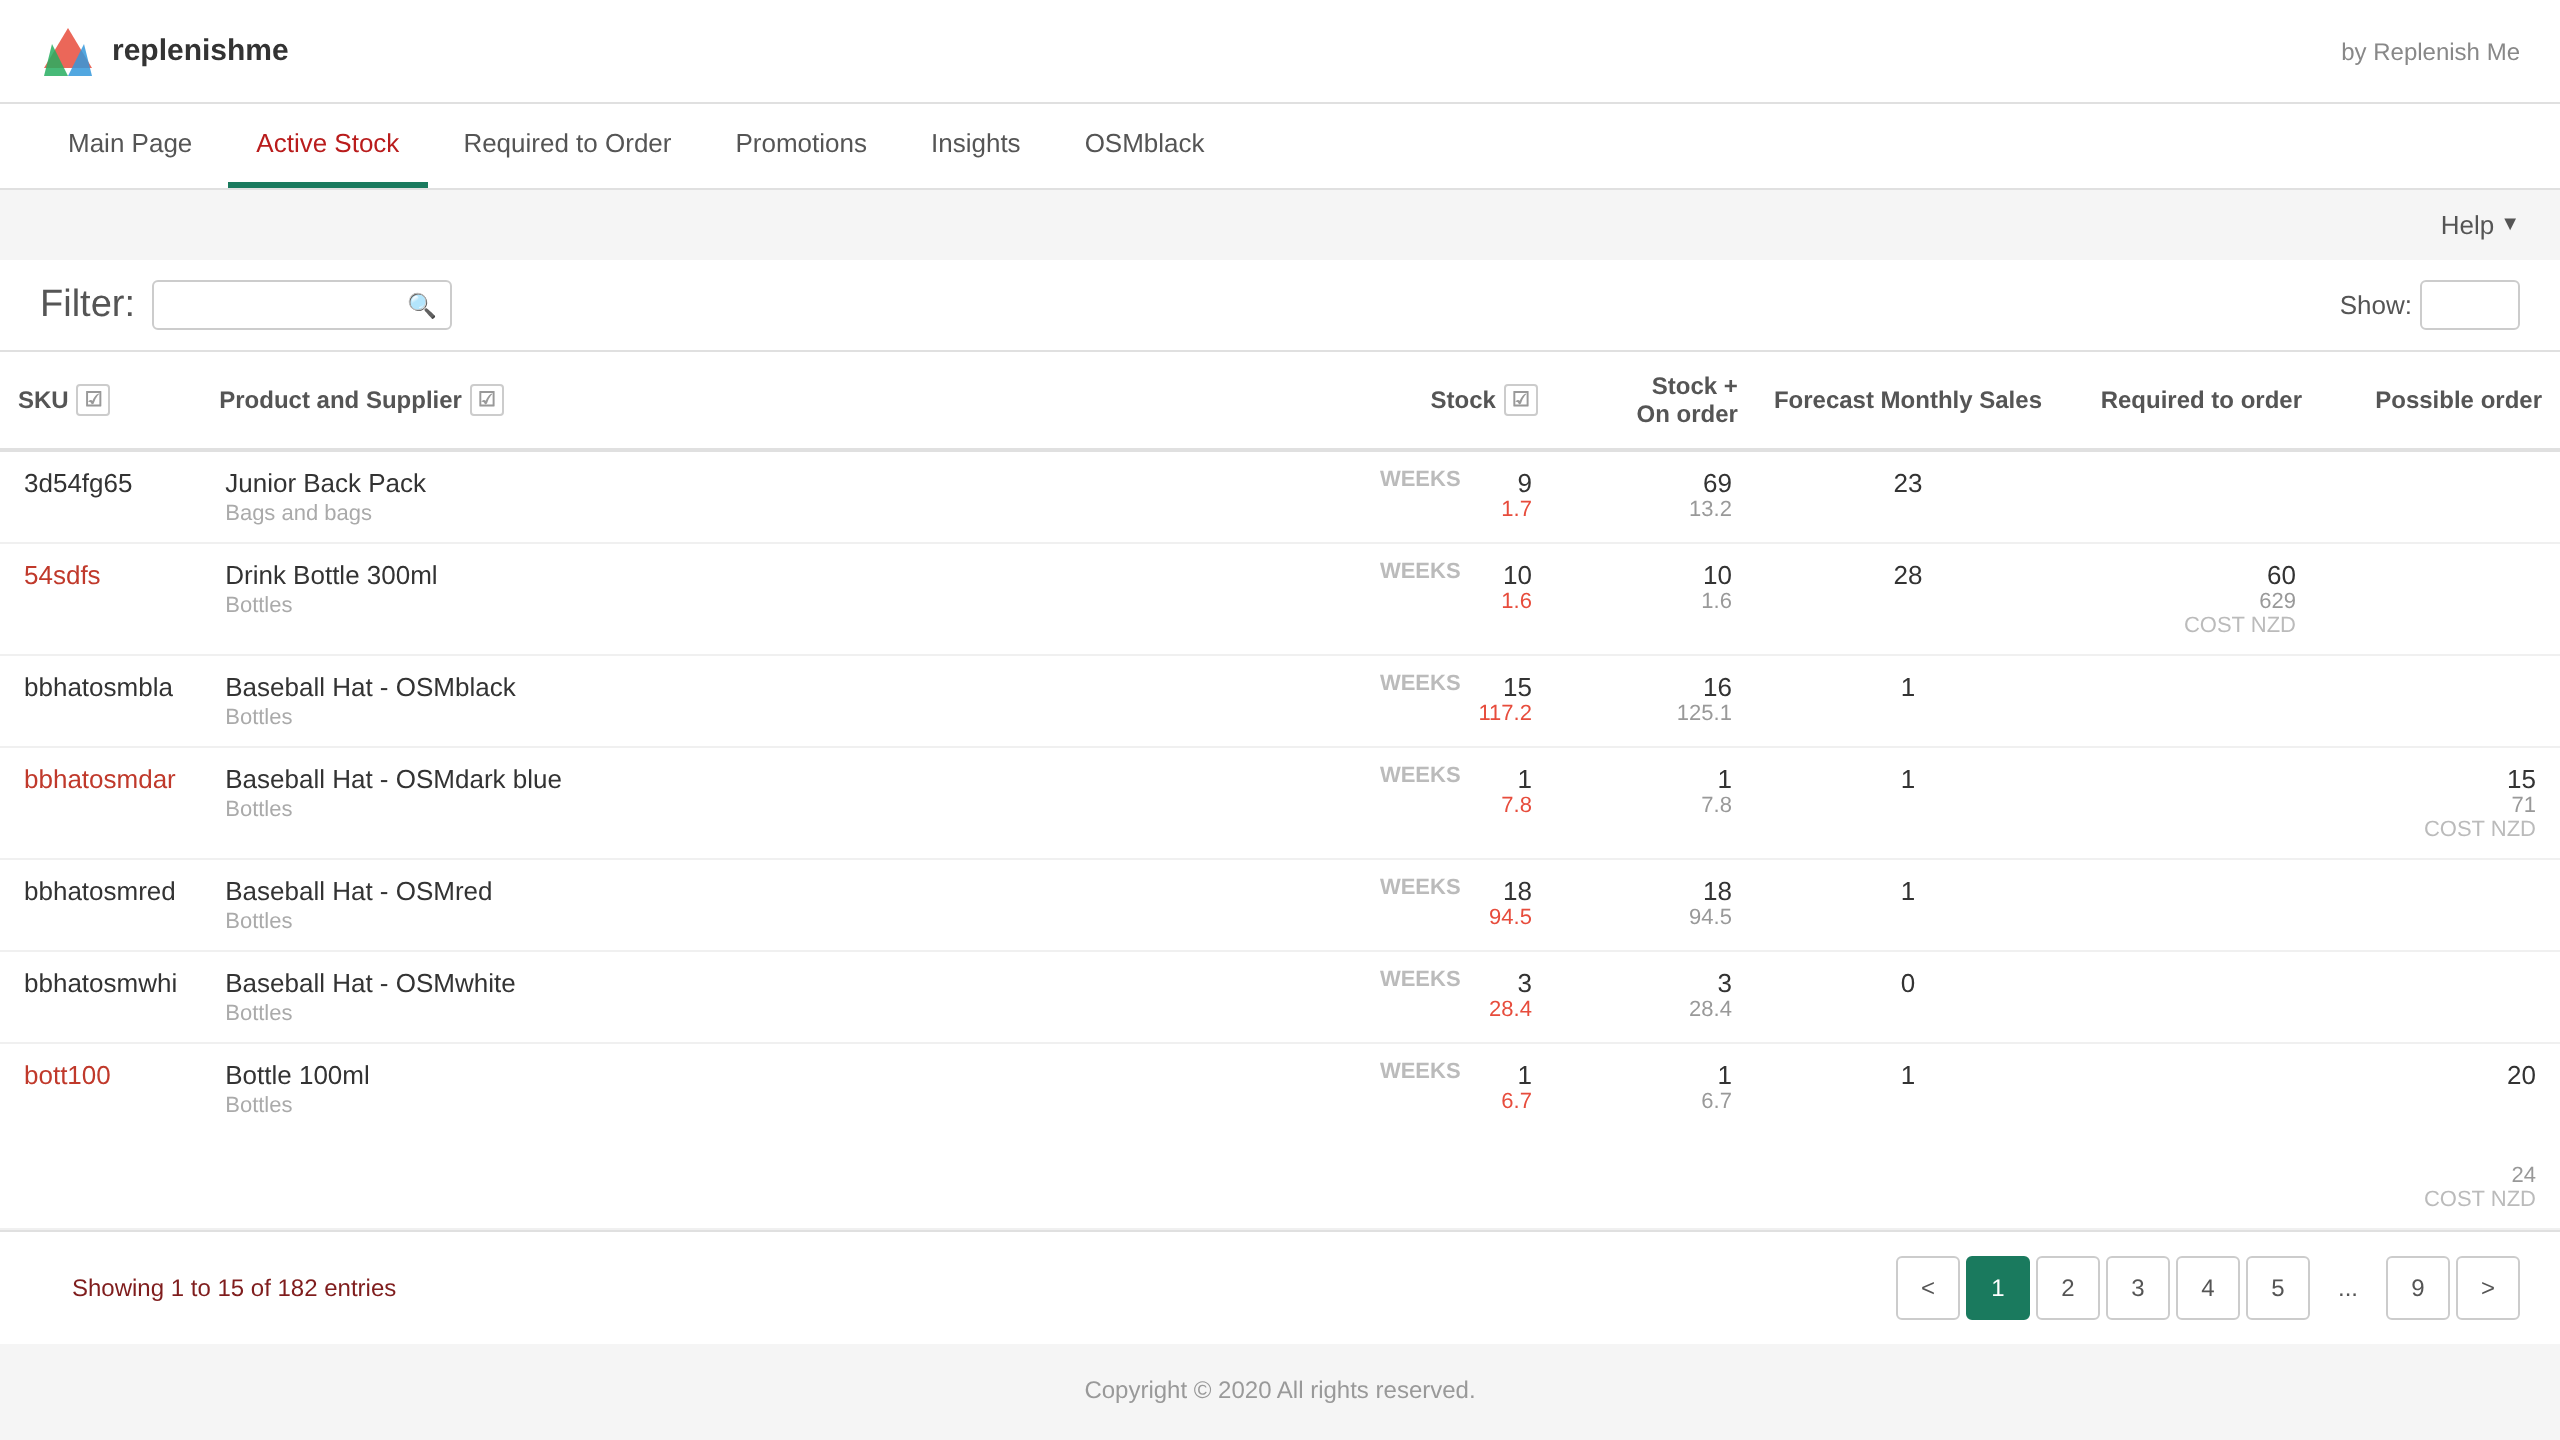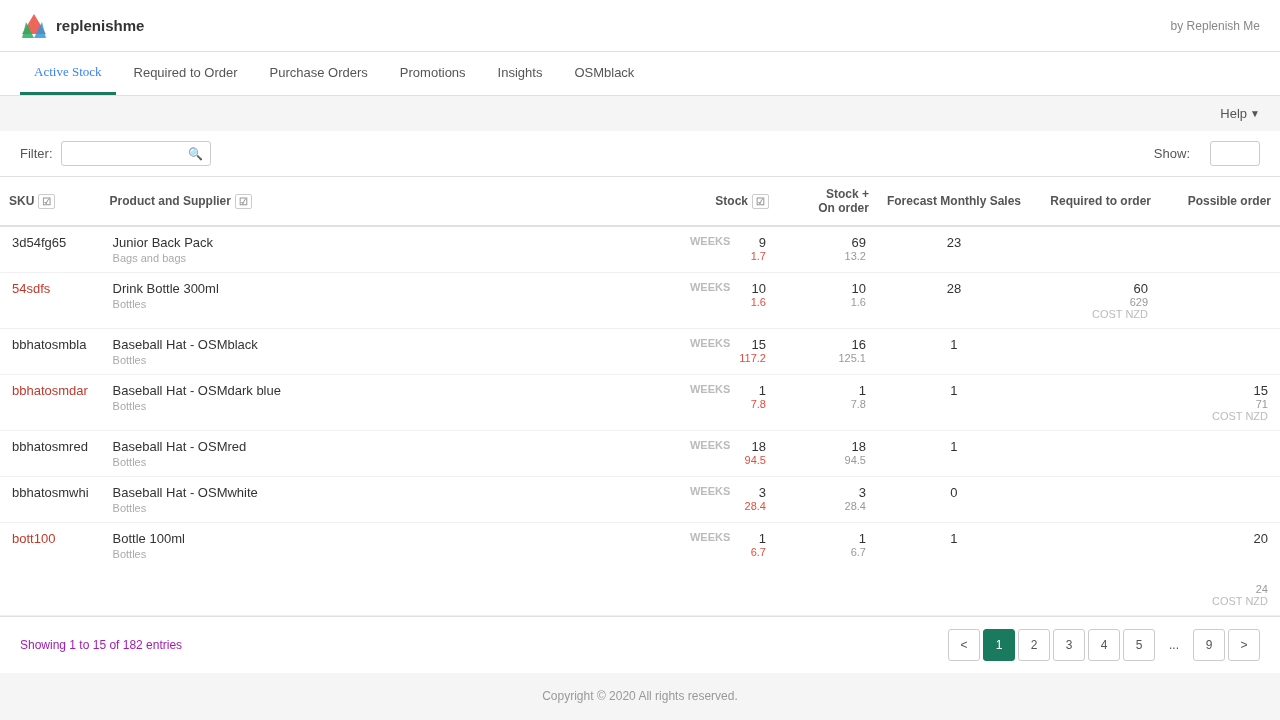--- a/index.html
+++ b/index.html
@@ -45,24 +45,23 @@
     }
     .nav-item {
       padding: 12px 14px;
       font-size: 13px;
       color: #555;
       cursor: pointer;
       border-bottom: 3px solid transparent;
       text-decoration: none;
     }
     .nav-item.active {
-      color: #3b82f6;
+      color: #b91c1c;
       border-bottom: 3px solid #1a7a5e;
       font-weight: 500;
-      font-family: Liberation Serif, serif;
     }
 
     
     .toolbar {
       background: #f5f5f5;
       padding: 10px 20px;
       display: flex;
       align-items: center;
       justify-content: flex-end;
     }
@@ -85,21 +84,21 @@
       display: flex;
       align-items: center;
       justify-content: space-between;
       border-bottom: 1px solid #e0e0e0;
     }
     .filter-left {
       display: flex;
       align-items: center;
       gap: 8px;
     }
-    .filter-label { font-size: 13px; color: #555; }
+    .filter-label { font-size: 19px; color: #555; }
     .filter-input-wrap {
       position: relative;
       display: inline-block;
     }
     .filter-input {
       border: 1px solid #ccc;
       border-radius: 3px;
       padding: 4px 28px 4px 8px;
       font-size: 13px;
       width: 150px;
@@ -196,21 +195,21 @@
 
     
     .pagination-bar {
       background: #fff;
       padding: 12px 20px;
       display: flex;
       align-items: center;
       justify-content: space-between;
       border-top: 1px solid #e0e0e0;
     }
-    .pagination-info { font-size: 12px; color: #a21caf; }
+    .pagination-info { font-size: 12px; color: #7f1d1d; margin-left: 16px; }
     .pagination-controls {
       display: flex;
       align-items: center;
       gap: 3px;
     }
     .page-btn {
       width: 32px;
       height: 32px;
       display: flex;
       align-items: center;
@@ -247,44 +246,44 @@
       <polygon points="14,2 26,22 2,22" fill="#e74c3c" opacity="0.85"></polygon>
       <polygon points="6,10 14,26 2,26" fill="#27ae60" opacity="0.85"></polygon>
       <polygon points="22,10 26,26 14,26" fill="#3498db" opacity="0.85"></polygon>
     </svg>
     <span class="logo-text">replenishme</span>
   </div>
   <div class="header-right">by Replenish Me</div>
 </header>
 
 <nav class="nav">
+  <a class="nav-item">Main Page</a>
   <a class="nav-item active">Active Stock</a>
   <a class="nav-item">Required to Order</a>
-  <a class="nav-item">Purchase Orders</a>
   <a class="nav-item">Promotions</a>
   <a class="nav-item">Insights</a>
   <a class="nav-item">OSMblack</a>
 </nav>
 
 <div class="toolbar">
   <button class="help-btn">
     <span>Help</span>
     <span class="caret">▼</span>
   </button>
 </div>
 
 <div class="filter-bar">
   <div class="filter-left">
     <span class="filter-label">Filter:</span>
     <div class="filter-input-wrap">
       <input class="filter-input" type="text" style="">
       <span class="search-icon-inner">🔍</span>
     </div>
   </div>
-  <div style="display:flex;align-items:center;gap:20px;">
+  <div style="display:flex;align-items:center;gap:4px;">
     <span class="show-label">Show:</span>
     <input class="show-input" type="text" style="">
   </div>
 </div>
 
 <div class="table-container">
   <table>
     <thead>
       <tr>
         <th>

